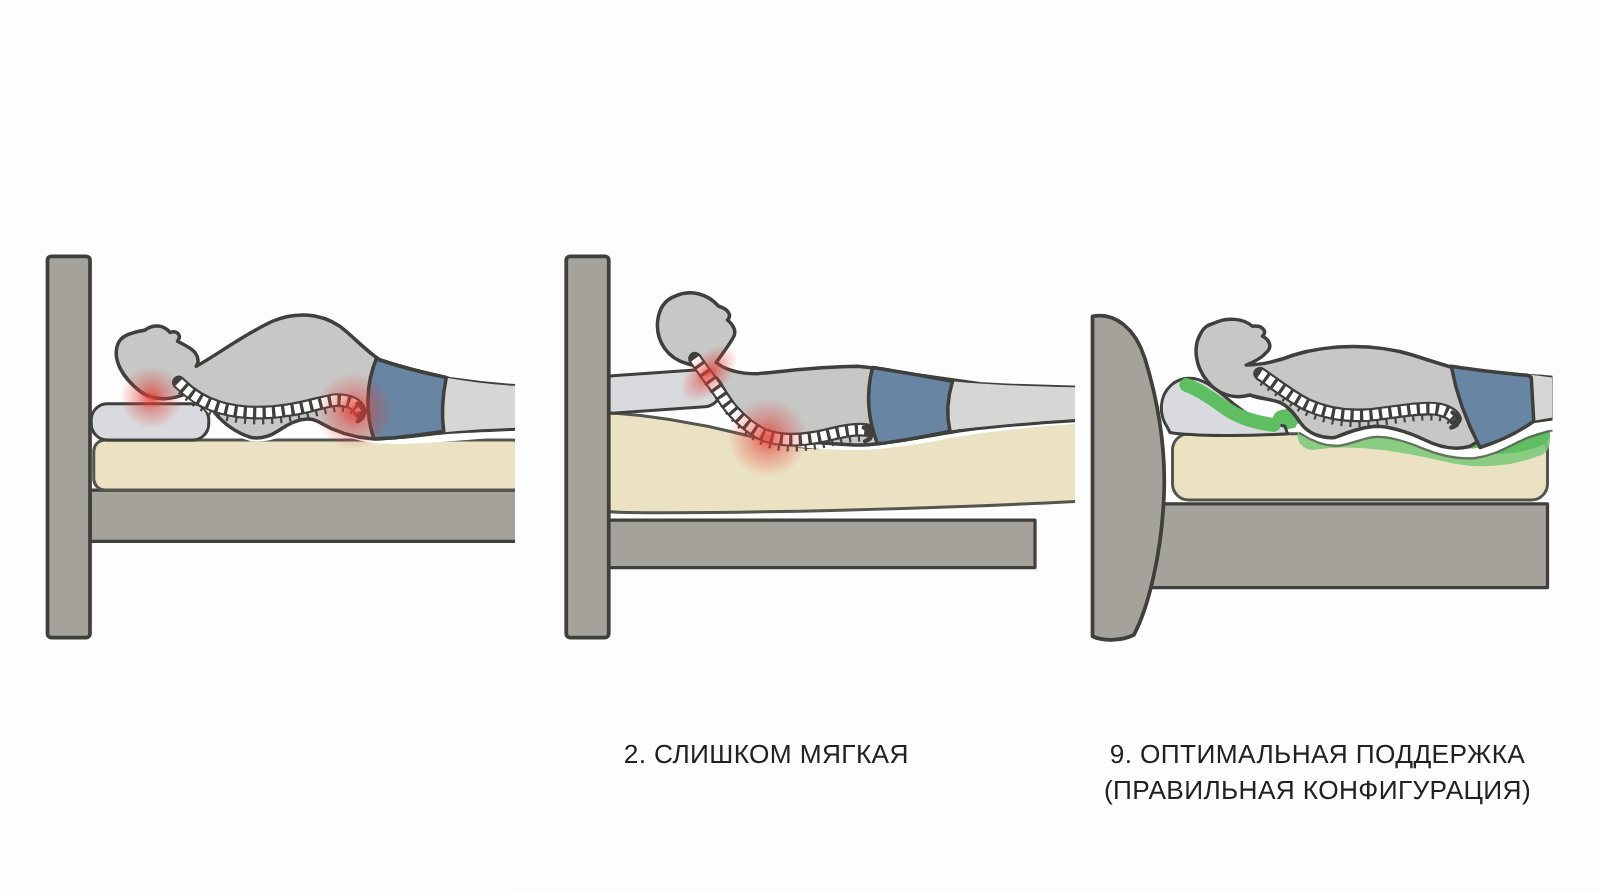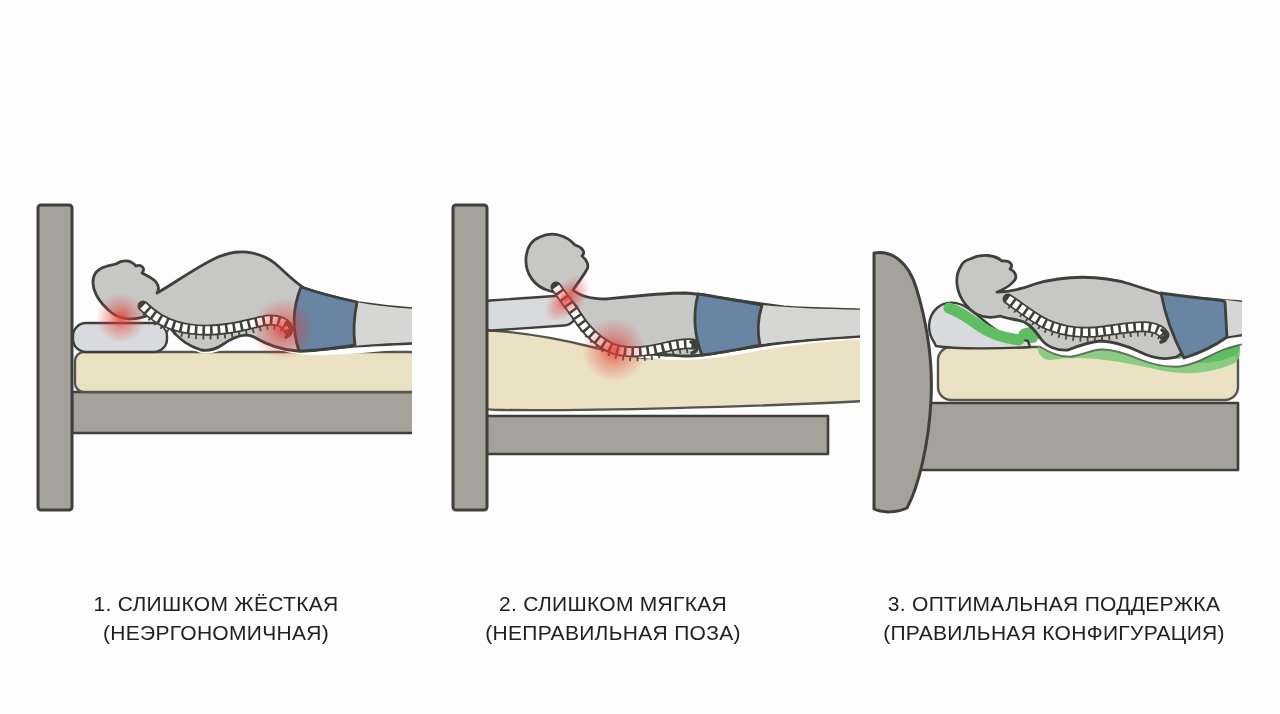--- a/index.html
+++ b/index.html
@@ -131,26 +131,21 @@
     <path class="leg" d="M 368 104 C 377 105, 385 106, 392 107 L 392 139 C 382 141, 372 142, 363 144 C 361 130, 363 116, 368 104 Z"></path>
     <path class="sho" d="M 311 98 C 330 101, 350 103, 368 105 C 372 105, 374 106, 375 107 L 377 142 C 366 150, 350 158, 334 163 C 323 142, 315 120, 311 98 Z"></path>
     <g>
       <path class="spine-t" transform="translate(1,7)" d="M 158 104 C 170 112, 182 122, 196 129 C 214 137, 234 139, 254 136 C 270 134, 286 131, 298 132 C 306 133, 312 136, 314 140"></path>
       <path class="spine-u" d="M 158 104 C 170 112, 182 122, 196 129 C 214 137, 234 139, 254 136 C 270 134, 286 131, 298 132 C 306 133, 312 136, 314 140"></path>
       <path class="spine-w" d="M 158 104 C 170 112, 182 122, 196 129 C 214 137, 234 139, 254 136 C 270 134, 286 131, 298 132 C 306 133, 312 136, 314 140"></path>
       <path class="spine-tail" d="M 312 135 C 318 139, 318 145, 311 147"></path>
     </g>
   </svg>
 
-  <div id="cap1" class="caption">
-    <div>1. СЛИШКОМ ЖЁСТКАЯ</div>
-    <div>(НЕЭРГОНОМИЧНАЯ)</div>
-  </div>
   <div id="cap2" class="caption">
     <div>2. СЛИШКОМ МЯГКАЯ</div>
-    <div>(НЕПРАВИЛЬНАЯ ПОЗА)</div>
   </div>
   <div id="cap3" class="caption">
-    <div>3. ОПТИМАЛЬНАЯ ПОДДЕРЖКА</div>
+    <div>9. ОПТИМАЛЬНАЯ ПОДДЕРЖКА</div>
     <div>(ПРАВИЛЬНАЯ КОНФИГУРАЦИЯ)</div>
   </div>
 
 </div>
 
 </body></html>

